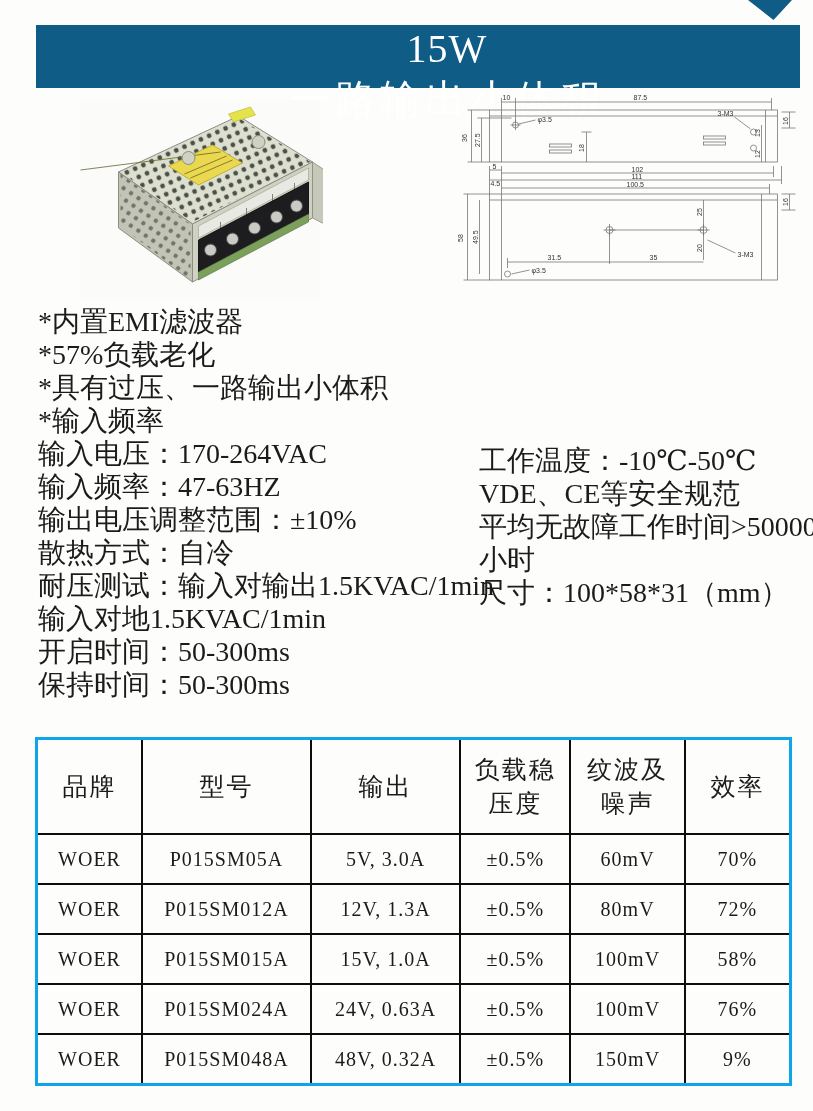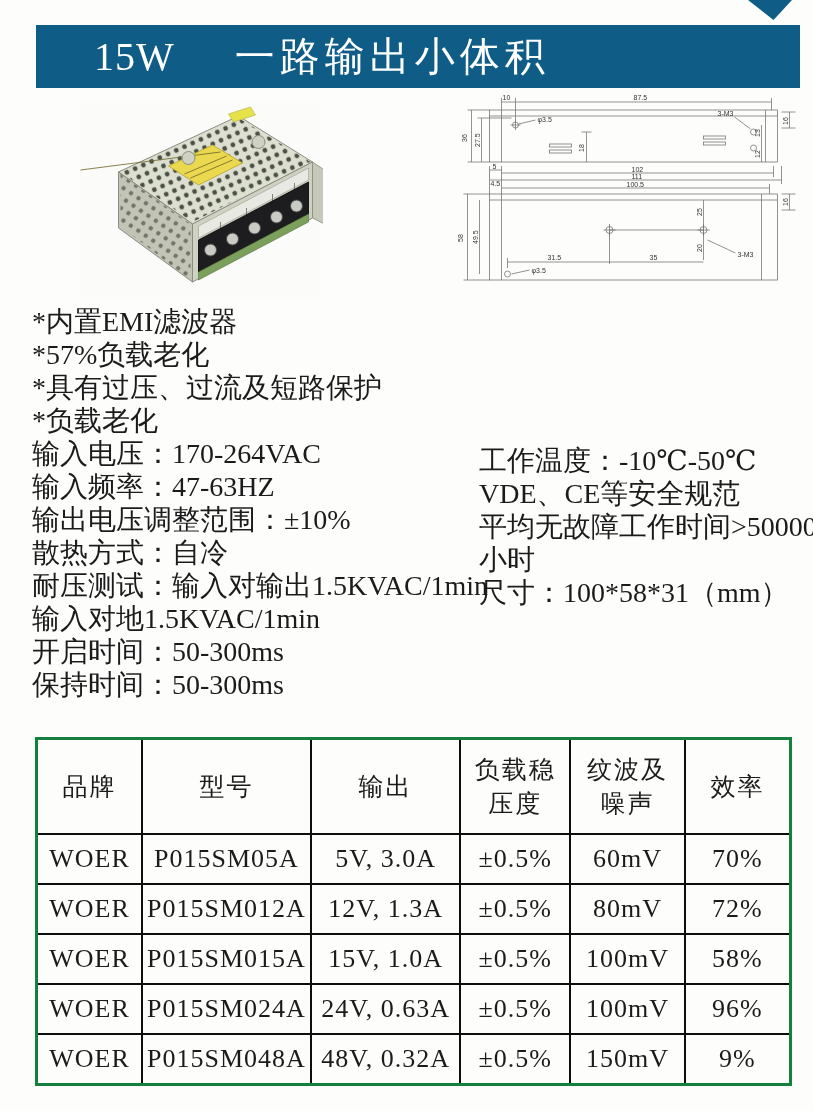--- a/index.html
+++ b/index.html
@@ -9,55 +9,55 @@
     font-family:"Liberation Serif","DejaVu Serif",serif;
     color:#1b1b1b;
   }
   .corner-tri{
     position:absolute;left:748px;top:0;width:44px;height:20px;
     background:#0f5d86;
     clip-path:polygon(0 0,100% 0,58% 100%);
   }
   .banner{
     position:absolute;left:36px;top:25px;width:764px;height:63px;
-    background:#0f5d86;display:flex;align-items:center;
+    background:#0f5d86;display:flex;align-items:center;flex-direction:column;
   }
   .banner-power{
     margin-left:58px;font-size:40px;color:#fff;
     font-family:"Liberation Serif","DejaVu Serif",serif;letter-spacing:1px;
   }
   .banner-title{
     margin-left:60px;font-size:40px;color:#fff;letter-spacing:5px;font-weight:500;
   }
   .photo{position:absolute;left:78px;top:100px;width:245px;height:200px;}
   .drawing{position:absolute;left:450px;top:92px;width:358px;height:205px;}
   .drawing text{font-size:7px;fill:#333;font-family:"Liberation Sans","DejaVu Sans",sans-serif;}
   .text-left{
-    position:absolute;left:32px;top:305px;width:430px;
+    position:absolute;left:38px;top:305px;width:430px;
     font-size:28px;line-height:33px;white-space:nowrap;
   }
   .text-right{
     position:absolute;left:458px;top:444px;width:352px;
     font-size:28px;line-height:33px;white-space:nowrap;margin-left:21px;
   }
   .spec-table{
     position:absolute;left:35px;top:737px;width:757px;
     border-collapse:collapse;table-layout:fixed;
     font-family:"Liberation Serif","DejaVu Serif",serif;
   }
   .spec-table th,.spec-table td{
     border:2px solid #0d0d0d;text-align:center;vertical-align:middle;
     overflow:hidden;
   }
-  .spec-table{border:3px solid #15803d;}
+  .spec-table{border:3px solid #0ea5e9;}
   .spec-table th{
     height:91px;font-size:25px;font-weight:500;line-height:1.35;
     white-space:pre-line;letter-spacing:2px;
   }
-  .spec-table td{height:46px;font-size:26px;letter-spacing:1px;text-align:center;}
+  .spec-table td{height:46px;font-size:20px;letter-spacing:1px;text-align:center;}
 </style>
 </head>
 <body>
 
 <div id="page">
 
   <div class="corner-tri"></div>
 
   <div class="banner">
     <span class="banner-power">15W</span>
@@ -229,22 +229,22 @@
       <text x="198" y="168">35</text>
       <text x="80" y="181">φ3.5</text>
       <text x="286" y="165">3-M3</text>
       <text transform="rotate(-90 336 114)" x="336" y="114">16</text>
     </g>
   </svg>
 
   <div class="text-left">
     <div>*内置EMI滤波器</div>
     <div>*57%负载老化</div>
-    <div>*具有过压、过流及短路保护</div>
-    <div>*负载老化</div>
+    <div>*具有过压、一路输出小体积</div>
+    <div>*输入频率</div>
     <div>输入电压：170-264VAC</div>
     <div>输入频率：47-63HZ</div>
     <div>输出电压调整范围：±10%</div>
     <div>散热方式：自冷</div>
     <div>耐压测试：输入对输出1.5KVAC/1min</div>
     <div>输入对地1.5KVAC/1min</div>
     <div>开启时间：50-300ms</div>
     <div>保持时间：50-300ms</div>
   </div>
 
@@ -301,21 +301,21 @@
         <td>±0.5%</td>
         <td>100mV</td>
         <td>58%</td>
       </tr>
       <tr>
         <td>WOER</td>
         <td>P015SM024A</td>
         <td>24V, 0.63A</td>
         <td>±0.5%</td>
         <td>100mV</td>
-        <td>96%</td>
+        <td>76%</td>
       </tr>
       <tr>
         <td>WOER</td>
         <td>P015SM048A</td>
         <td>48V, 0.32A</td>
         <td>±0.5%</td>
         <td>150mV</td>
         <td>9%</td>
       </tr>
     </tbody>

